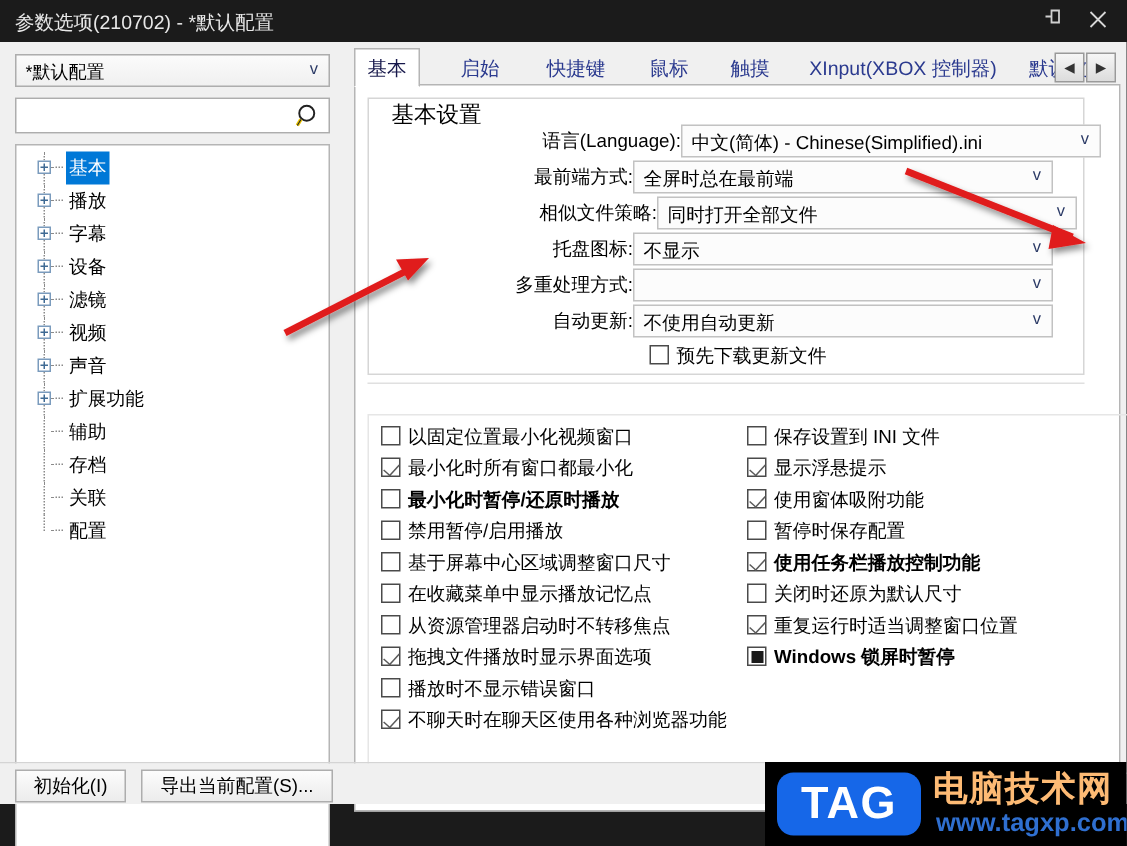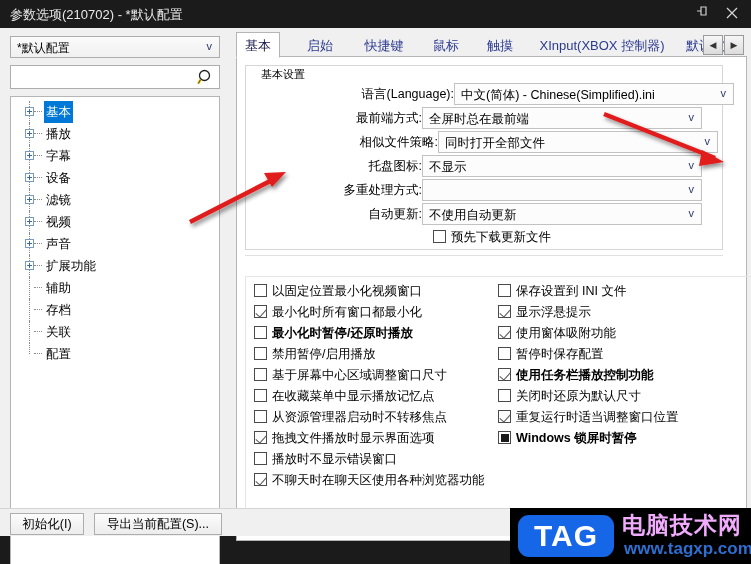--- a/index.html
+++ b/index.html
@@ -48,21 +48,21 @@
   .tabspin{position:absolute;right:2px;top:3px;width:42px;height:20px;}
   .tabspin div{position:absolute;top:0;width:20px;height:20px;
       background:linear-gradient(#f6f6f6,#dcdcdc);border:1px solid #9a9a9a;box-sizing:border-box;
       font-size:9px;line-height:18px;text-align:center;color:#333;}
   .tabspin .l{left:0;}
   .tabspin .r{left:21px;}
 
   .page{position:absolute;left:236px;top:28px;width:511px;height:485px;background:#fff;border:1px solid #b5b5b5;box-sizing:border-box;}
 
   .group{position:absolute;left:8px;top:8px;width:478px;height:185px;border:1px solid #d6d6d6;box-sizing:border-box;}
-  .group-title{position:absolute;left:12px;top:1px;background:#fff;padding:0 3px;font-size:11px;text-align:center;}
+  .group-title{position:absolute;left:12px;top:1px;background:#fff;padding:0 3px;font-size:15px;text-align:center;}
 
   .frow{position:absolute;height:22px;}
   .frow .flabel{position:absolute;right:0;top:3px;font-size:12.5px;white-space:nowrap;text-align:right;}
   .combo{position:absolute;height:22px;background:#fcfcfc;border:1px solid #c2c2c2;box-sizing:border-box;}
   .combo .cval{position:absolute;left:6px;top:3px;font-size:12.5px;white-space:nowrap;}
   .combo .carrow{position:absolute;right:7px;top:3px;font-size:11px;color:#2b3a66;}
 
   .cbx{position:absolute;font-size:12.5px;white-space:nowrap;line-height:17px;height:17px;}
   .cbx .box{position:absolute;left:0;top:1px;width:13px;height:13px;border:1px solid #4a4a4a;background:#fff;box-sizing:border-box;}
   .cbx .box.chk:after{content:"";position:absolute;left:3px;top:1px;width:5px;height:9px;border:solid #5a5a5a;border-width:0 1.6px 1.6px 0;transform:rotate(42deg);}
@@ -79,21 +79,21 @@
   .btn{position:absolute;top:4px;height:22px;line-height:21px;text-align:center;font-size:12.5px;
        background:linear-gradient(#fcfcfc,#ececec);border:1px solid #adadad;box-sizing:border-box;}
 
   
   .arrows{position:absolute;left:0;top:0;width:751px;height:564px;pointer-events:none;}
 
   
   .wm{position:absolute;left:510px;top:508px;width:241px;height:56px;background:#000;overflow:hidden;}
   .wm-tag{position:absolute;left:8px;top:7px;width:96px;height:42px;background:#1667e8;border-radius:11px;
      color:#fff;font-size:30px;font-weight:bold;line-height:42px;text-align:center;letter-spacing:1px;}
-  .wm-cn{position:absolute;left:112px;top:4px;color:#f0abfc;font-size:23px;font-weight:bold;letter-spacing:1px;line-height:26px;}
+  .wm-cn{position:absolute;left:112px;top:4px;color:#fdba74;font-size:23px;font-weight:bold;letter-spacing:1px;line-height:26px;}
   .wm-url{position:absolute;left:114px;top:31px;color:#2f6fd0;font-size:17px;font-weight:bold;letter-spacing:0px;line-height:20px;}
 </style>
 </head>
 <body>
 
 <div class="win">
 
   <div class="titlebar">
     <div class="title-text">参数选项(210702) - *默认配置</div>
     <div class="tb-btn tb-pin">

